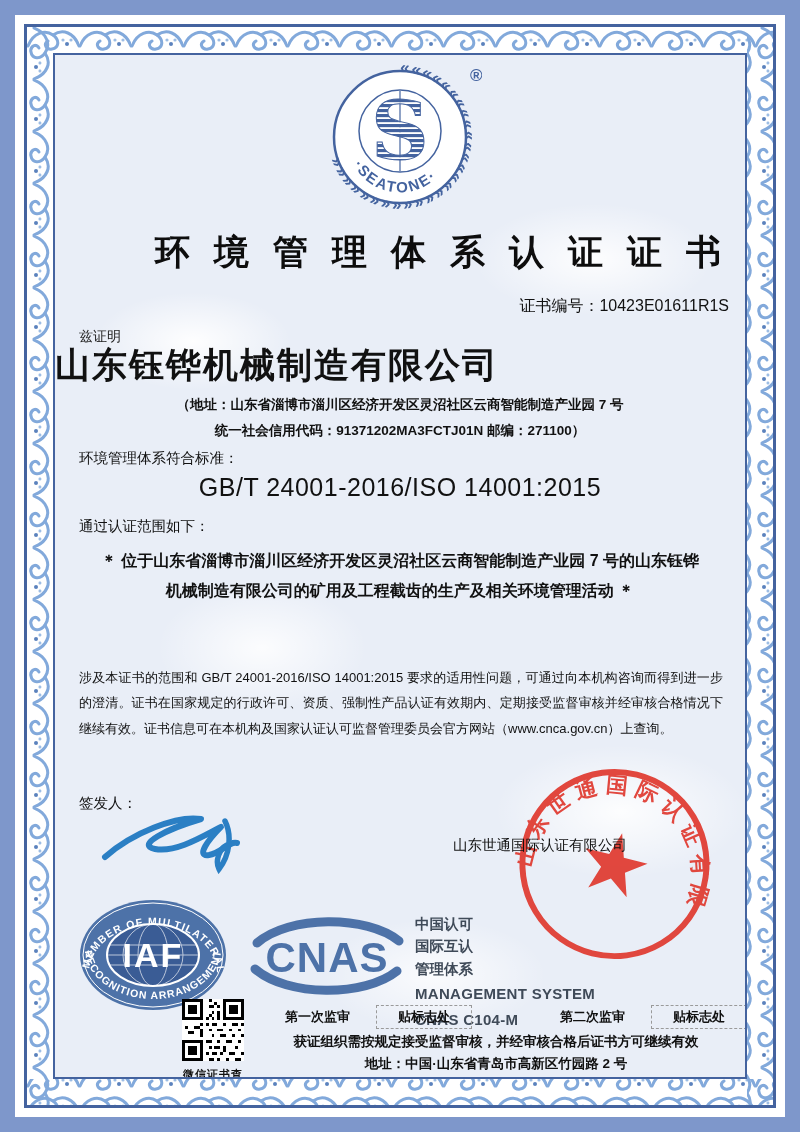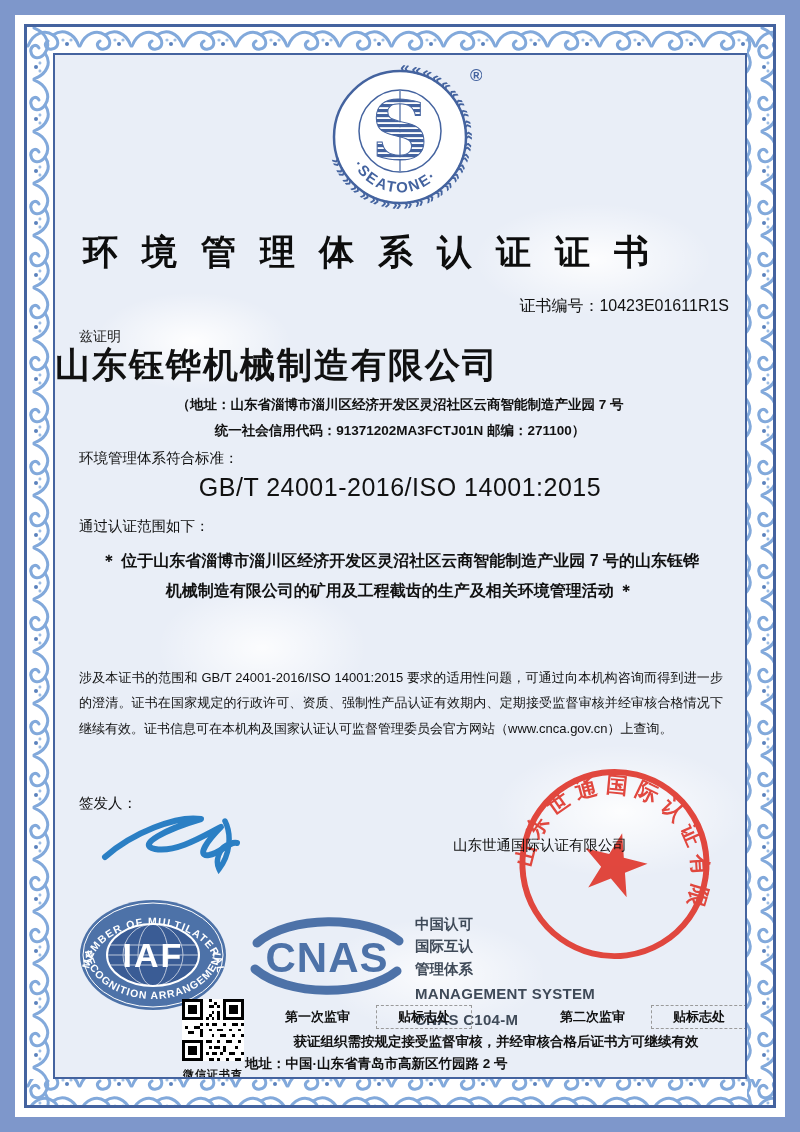--- a/index.html
+++ b/index.html
@@ -19,22 +19,22 @@
       radial-gradient(ellipse 170px 80px at 78% 20%, rgba(255,255,255,.9), rgba(255,255,255,0) 70%),
       radial-gradient(ellipse 150px 90px at 30% 58%, rgba(255,255,255,.85), rgba(255,255,255,0) 70%),
       radial-gradient(ellipse 180px 95px at 82% 74%, rgba(255,255,255,.9), rgba(255,255,255,0) 70%),
       radial-gradient(ellipse 160px 80px at 55% 90%, rgba(255,255,255,.8), rgba(255,255,255,0) 70%),
       #e9eef7;
     color:#111;
     overflow:hidden;
   }
   .abs { position:absolute; }
   .logo-wrap { left:50%; transform:translateX(-50%); top:4px; }
-  .cert-title { top:174px; width:100%; text-align:left; font-size:35px; font-weight:800;
-    letter-spacing:24px; padding-left:28px; color:#0d0d0d; }
+  .cert-title { top:174px; width:100%; text-align:right; font-size:35px; font-weight:800;
+    letter-spacing:24px; padding-left:16px; color:#0d0d0d; }
   .cert-no { top:241px; right:16px; font-size:16px; font-weight:400; }
   .hereby { top:273px; left:24px; font-size:14px; color:#222; }
   .company { top:287px; width:100%; font-size:35px; font-weight:800; letter-spacing:2px; }
   .addr { top:337px; width:100%; text-align:center; font-size:13.5px; font-weight:700;
     line-height:1.9; white-space:pre-line; }
   .sec-label { left:24px; font-size:14.5px; font-weight:500; }
   .std-label { top:394px; }
   .standard { top:418px; width:100%; text-align:center; font-size:25px; font-weight:400; letter-spacing:.5px; }
   .scope-label { top:462px; }
   .scope { top:491px; width:100%; text-align:center; font-size:16px; font-weight:700;
@@ -51,21 +51,21 @@
   .cnas-logo { top:860px; left:194px; }
   .cnas-text { top:858px; left:360px; color:#3f4a58; font-size:14.5px; line-height:1.55; font-weight:600; }
   .cnas-text .en { font-weight:800; font-size:15px; letter-spacing:.3px; margin-top:2px; }
   .qr-block { top:944px; left:126px; width:64px; text-align:center; }
   .qr-caption { font-size:11px; font-weight:600; margin-top:2px; letter-spacing:1px; }
   .audit-row { top:950px; left:230px; width:462px; display:flex; align-items:center;
     font-size:13px; font-weight:700; }
   .sticker-box { border:1.5px dashed #9a9a9a; padding:2px 21px; margin-left:26px; font-weight:600; }
   .audit2 { margin-left:auto; }
   .note-line { top:978px; left:190px; width:502px; text-align:center; font-size:13.5px; font-weight:700; }
-  .addr-line { top:1000px; left:190px; width:502px; text-align:left; font-size:13.5px; font-weight:700; }
+  .addr-line { top:1000px; left:190px; width:502px; text-align:center; font-size:13.5px; font-weight:700; }
   .tel-row { top:1021px; left:190px; width:502px; display:flex; justify-content:center; gap:34px;
     font-size:13.5px; font-weight:700; }
 </style>
 </head>
 <body>
 
 <div class="page">
   <div class="frame-white">
     <div class="frame-line">
 

